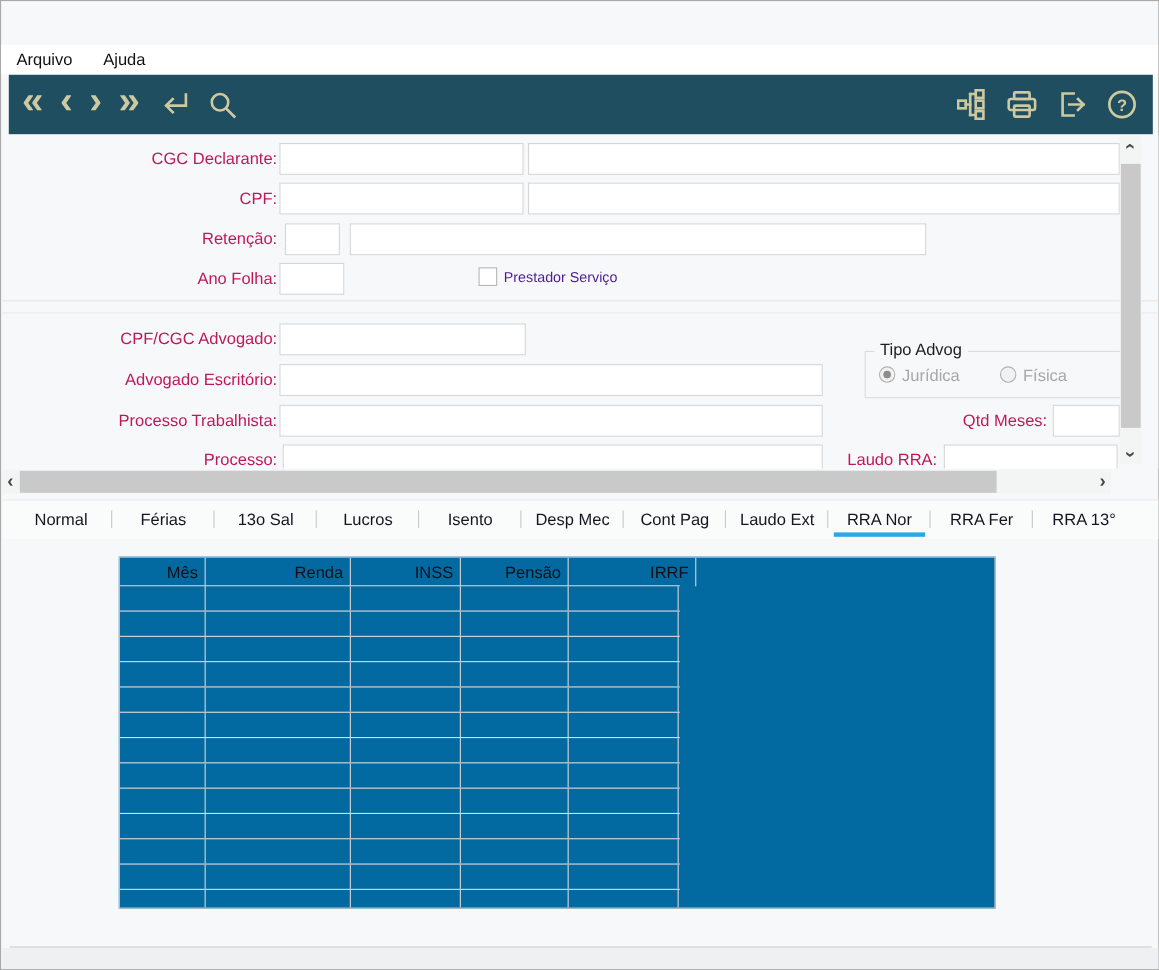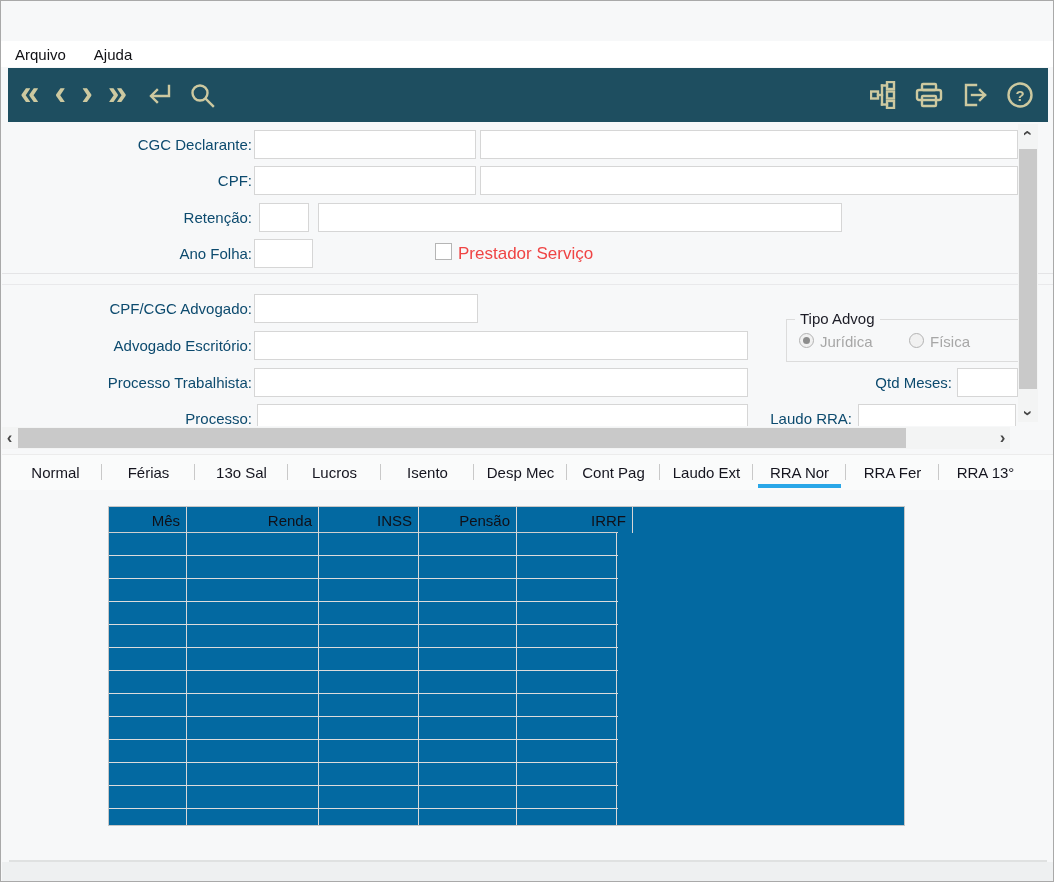--- a/index.html
+++ b/index.html
@@ -33,29 +33,29 @@
              display:flex; align-items:center; justify-content:space-between; }
   .tb-left  { display:flex; align-items:center; gap:15px; padding-left:12px; }
   .tb-right { display:flex; align-items:center; gap:17px; padding-right:14px; }
   .tb-chevron { font-size:35px; font-weight:600; color:#cdc9a0; line-height:54px; margin-top:-6px; }
   .tb-ico svg { display:block; }
   .tb-ico { display:flex; align-items:center; }
 
   
   .formarea { position:absolute; left:1px; top:122px; width:1052px; height:303px;
               background:#f7f8f9; overflow:hidden; }
-  .flabel { position:absolute; left:58px; width:192px; text-align:right; font-size:15px; color:#0c4a6e;
+  .flabel { position:absolute; left:58px; width:192px; text-align:right; font-size:15px; color:#be185d;
             white-space:nowrap; }
   .finput { position:absolute; height:29px; background:#fff; border:1px solid #d6d6d6;
             font-family:"Liberation Sans",sans-serif; font-size:14px; color:#222; padding:0 5px; outline:none; }
   .sep1 { position:absolute; left:0; top:150px; width:100%; border-top:1px solid #e4e4e6; }
   .sep2 { position:absolute; left:0; top:161px; width:100%; border-top:1px solid #e9e9eb; }
 
   .checkbox { position:absolute; width:17px; height:17px; background:#fff; border:1px solid #b5b5b5; }
-  .cb-label { position:absolute; font-size:17px; color:#ef4444; white-space:nowrap; }
+  .cb-label { position:absolute; font-size:13px; color:#4c1d95; white-space:nowrap; }
 
   .fieldset { position:absolute; left:784px; top:196px; width:234px; height:43px;
               border:1px solid #dcdcdc; }
   .legend { position:absolute; left:8px; top:-10px; background:#f7f8f9; padding:0 5px;
             font-size:15px; color:#1c1c26; white-space:nowrap; }
   .radio { position:absolute; width:15px; height:15px; border:1px solid #b3b3b3; border-radius:50%;
            background:#f1f1f1; }
   .radio .dot { position:absolute; left:3px; top:3px; width:7px; height:7px; border-radius:50%; background:#8d8d8d; }
   .radio-label { position:absolute; font-size:15px; color:#a7a7a7; white-space:nowrap; }
 

